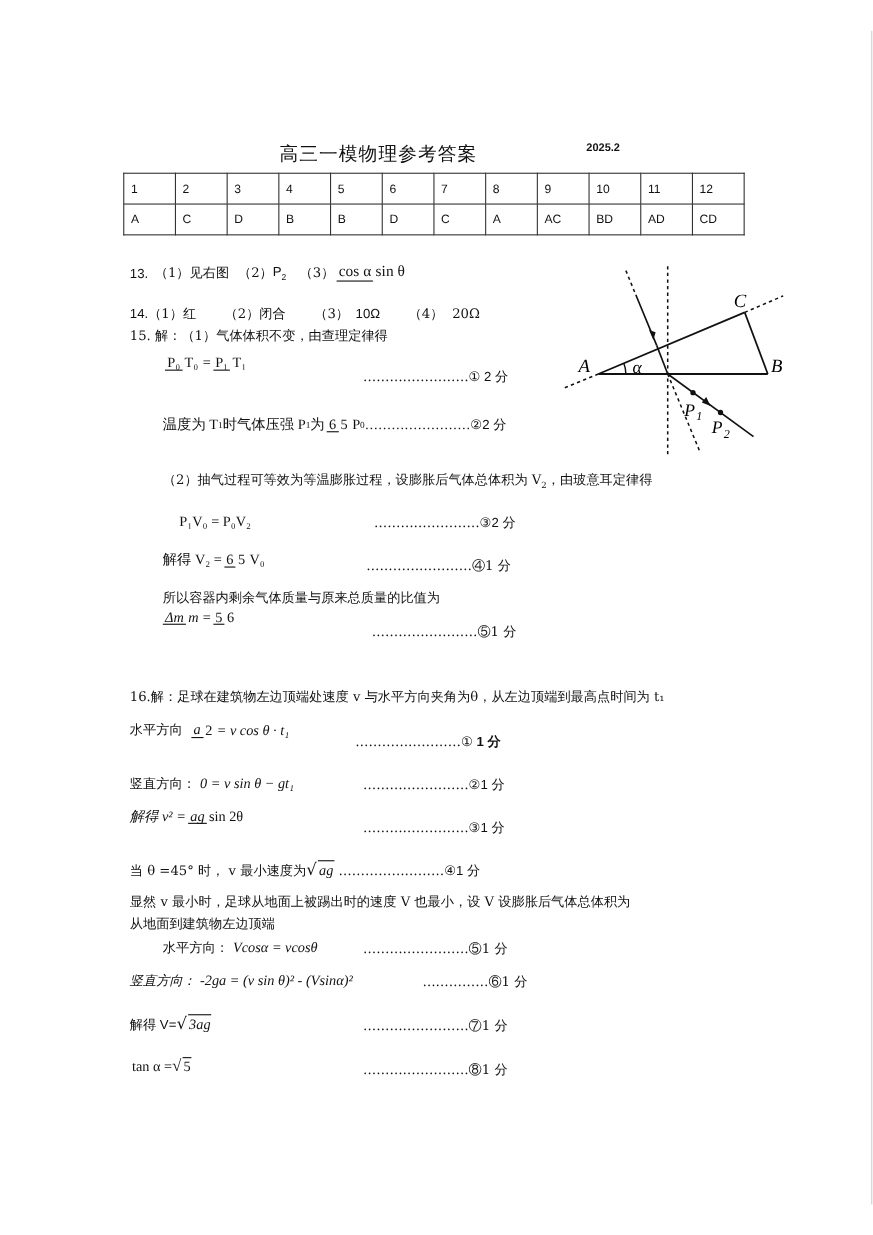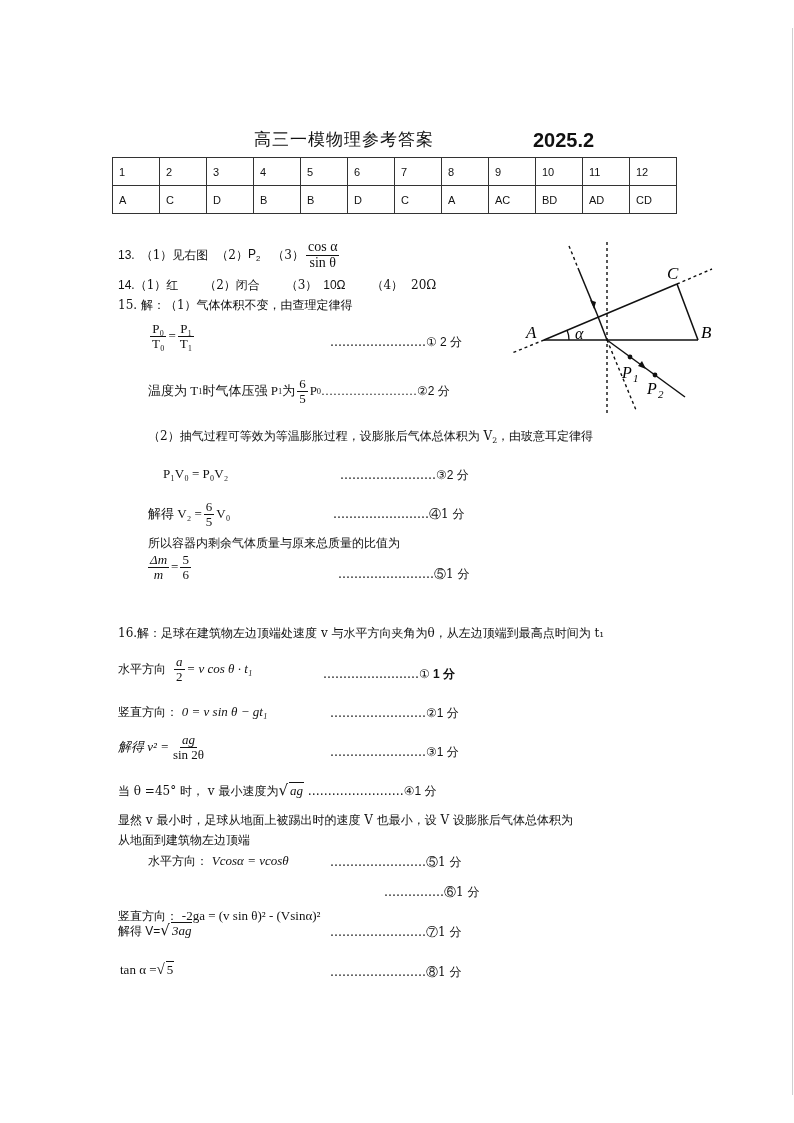--- a/index.html
+++ b/index.html
@@ -3,26 +3,26 @@
 <meta charset="utf-8">
 <style>
   html, body { margin:0; padding:0; }
   body { width:794px; height:1123px; position:relative; background:#ffffff; overflow:hidden;
          font-family:"DejaVu Serif", serif; color:#111; }
   .edge { position:absolute; left:792px; top:28px; width:1px; height:1067px; background:#cfcfcf; }
   .abs { position:absolute; white-space:nowrap; }
   .sans { font-family:"Liberation Sans", "DejaVu Sans", sans-serif; }
   .serif { font-family:"Liberation Serif", "DejaVu Serif", serif; }
   .title { left:254px; top:128px; font-size:17px; font-family:"DejaVu Sans", sans-serif; letter-spacing:1px; }
-  .date { left:533px; top:129px; font-size:20px; font-weight:bold; font-family:"Liberation Sans", sans-serif;text-align:right; }
+  .date { left:533px; top:129px; font-size:10px; font-weight:bold; font-family:"Liberation Sans", sans-serif;text-align:right; }
   table.ans { position:absolute; left:112px; top:157px; border-collapse:collapse; font-family:"Liberation Sans", sans-serif; font-size:11px; }
   table.ans td { border:1px solid #333; width:40px; height:27px; padding:0 0 0 6px; vertical-align:middle; }
   .f12 { font-size:12px; }
   .f13 { font-size:13px; }
-  .frac { display:inline-flex; flex-direction:column; align-items:center; vertical-align:middle; line-height:1.05; margin:0 2px; }
+  .frac { display:inline-flex; flex-direction:row; align-items:center; vertical-align:middle; line-height:1.05; margin:0 2px; }
   .frac .num { border-bottom:1px solid #111; padding:0 2px; }
   .frac .den { padding:0 2px; }
   .it { font-style:italic; }
   sub, sup { font-size:65%; }
   .sqrt { display:inline-block; border-top:1px solid #111; padding:0 1px; margin-left:1px; }
   .root { font-size:15px; }
   .score { font-size:12px; }
   svg text { font-family:"Liberation Serif", "DejaVu Serif", serif; font-style:italic; }
 </style>
 </head>
@@ -210,21 +210,21 @@
 
 <div class="abs f12" style="left:118px; top:812px;">显然 v 最小时，足球从地面上被踢出时的速度 V 也最小，设 V 设膨胀后气体总体积为</div>
 <div class="abs f12" style="left:118px; top:832px;">从地面到建筑物左边顶端</div>
 
 <div class="abs f12" style="left:148px; top:853px;">
   <span>水平方向：</span>
   <span class="serif f13 it">Vcosα = vcosθ</span>
 </div>
 <div class="abs score" style="left:330px; top:854px;"><span>……………………⑤</span><span>1 分</span></div>
 
-<div class="abs f12" style="left:118px; top:908px;">
+<div class="abs f12" style="left:118px; top:883px;font-style:italic;">
   <span>竖直方向：</span>
   <span class="serif f13">-2ga = (v sin θ)² - (Vsinα)²</span>
 </div>
 <div class="abs score" style="left:384px; top:884px;"><span>……………⑥</span><span>1 分</span></div>
 
 <div class="abs f12" style="left:118px; top:921px;">
   <span class="sans">解得 V=</span><span class="root">√</span><span class="sqrt serif it f13">3ag</span>
 </div>
 <div class="abs score" style="left:330px; top:924px;"><span>……………………⑦</span><span>1 分</span></div>
 

